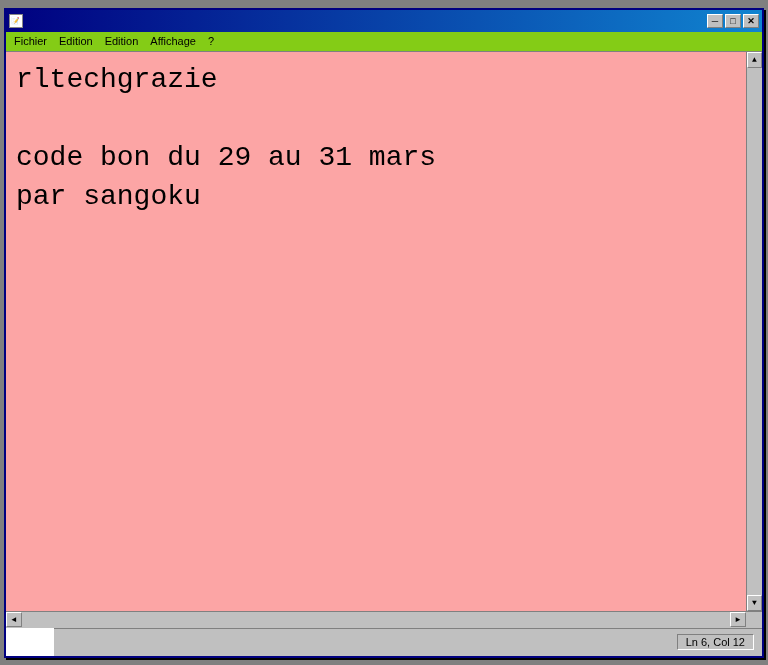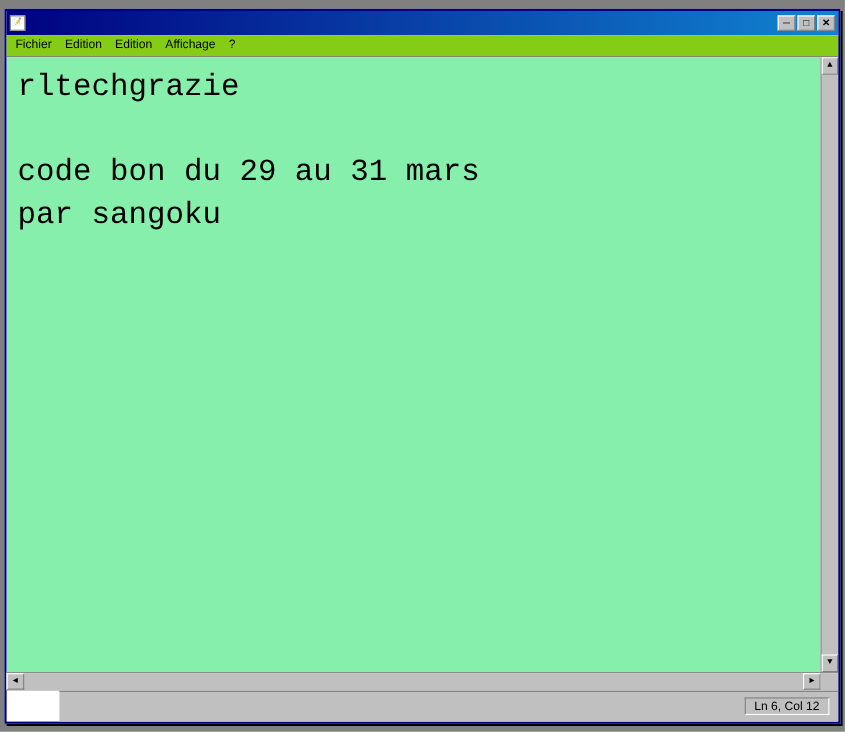--- a/index.html
+++ b/index.html
@@ -122,21 +122,21 @@
 
     .editor-container {
       flex: 1;
       position: relative;
       display: flex;
       overflow: hidden;
     }
 
     .editor-area {
       flex: 1;
-      background: #86efac;
+      background: #fca5a5;
       padding: 8px 10px;
       font-family: 'Courier New', 'Lucida Console', monospace;
       font-size: 28px;
       line-height: 1.4;
       color: #000;
       white-space: pre-wrap;
       word-wrap: break-word;
       overflow-y: auto;
       overflow-x: auto;
       border: none;

